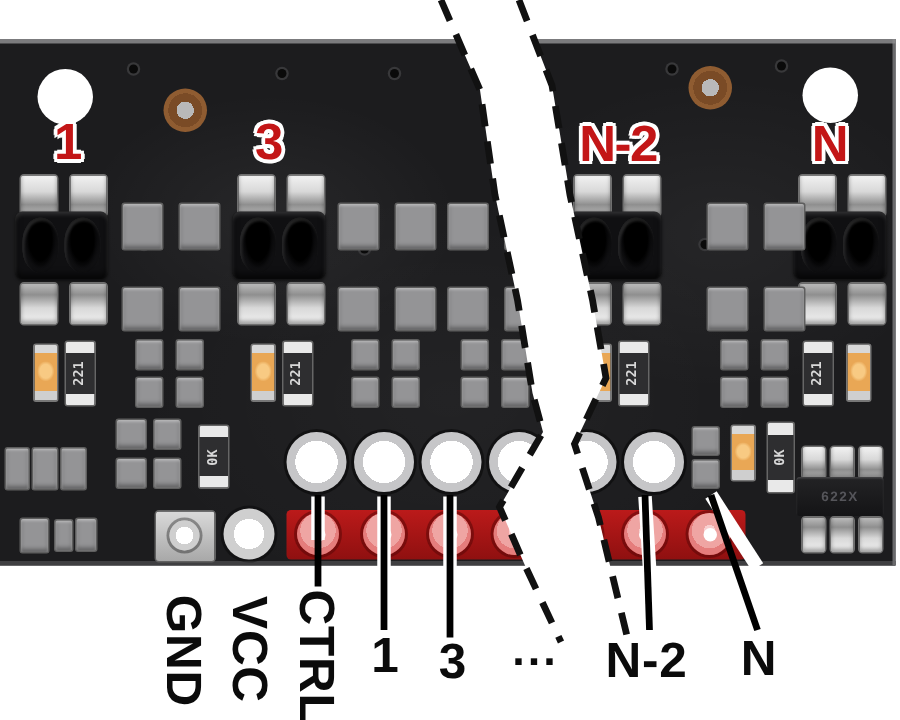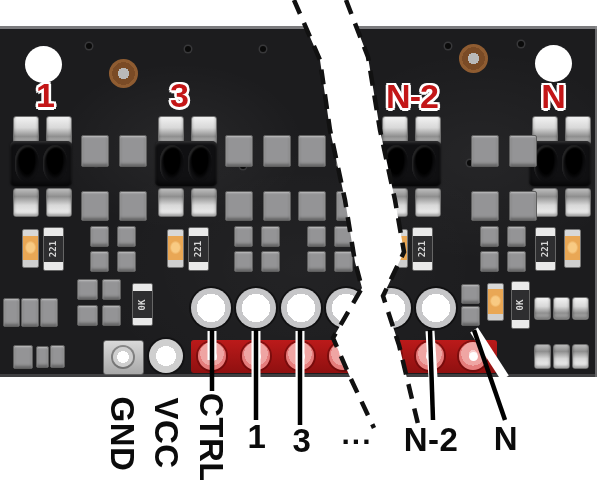--- a/index.html
+++ b/index.html
@@ -194,20 +194,23 @@
       </div>
       <div class="res" style="left: 511px; top: 255px; width: 17px; height: 46px;">
         <span>0K</span>
       </div>
       <div class="pad" style="left: 534px; top: 271px; width: 15px; height: 21px;"></div>
       <div class="pad" style="left: 553px; top: 271px; width: 15px; height: 21px;"></div>
       <div class="pad" style="left: 572px; top: 271px; width: 15px; height: 21px;"></div>
       <div class="pad up" style="left: 534px; top: 318px; width: 15px; height: 23px;"></div>
       <div class="pad up" style="left: 553px; top: 318px; width: 15px; height: 23px;"></div>
       <div class="pad up" style="left: 572px; top: 318px; width: 15px; height: 23px;"></div>
+      <div class="ic">
+        <span>622X</span>
+      </div>
       <div class="thole" style="left: 191px; top: 262px;"></div>
       <div class="thole" style="left: 236px; top: 262px;"></div>
       <div class="thole" style="left: 281px; top: 262px;"></div>
       <div class="thole" style="left: 326px; top: 262px;"></div>
       <div class="thole" style="left: 371px; top: 262px;"></div>
       <div class="thole" style="left: 416px; top: 262px;"></div>
       <div class="gndpad">
         <div class="ring" style="left: 9px; top: 6px; width: 20px; height: 20px;"></div>
       </div>
       <div class="ring" style="left: 149px; top: 313px; width: 34px; height: 34px;"></div>

